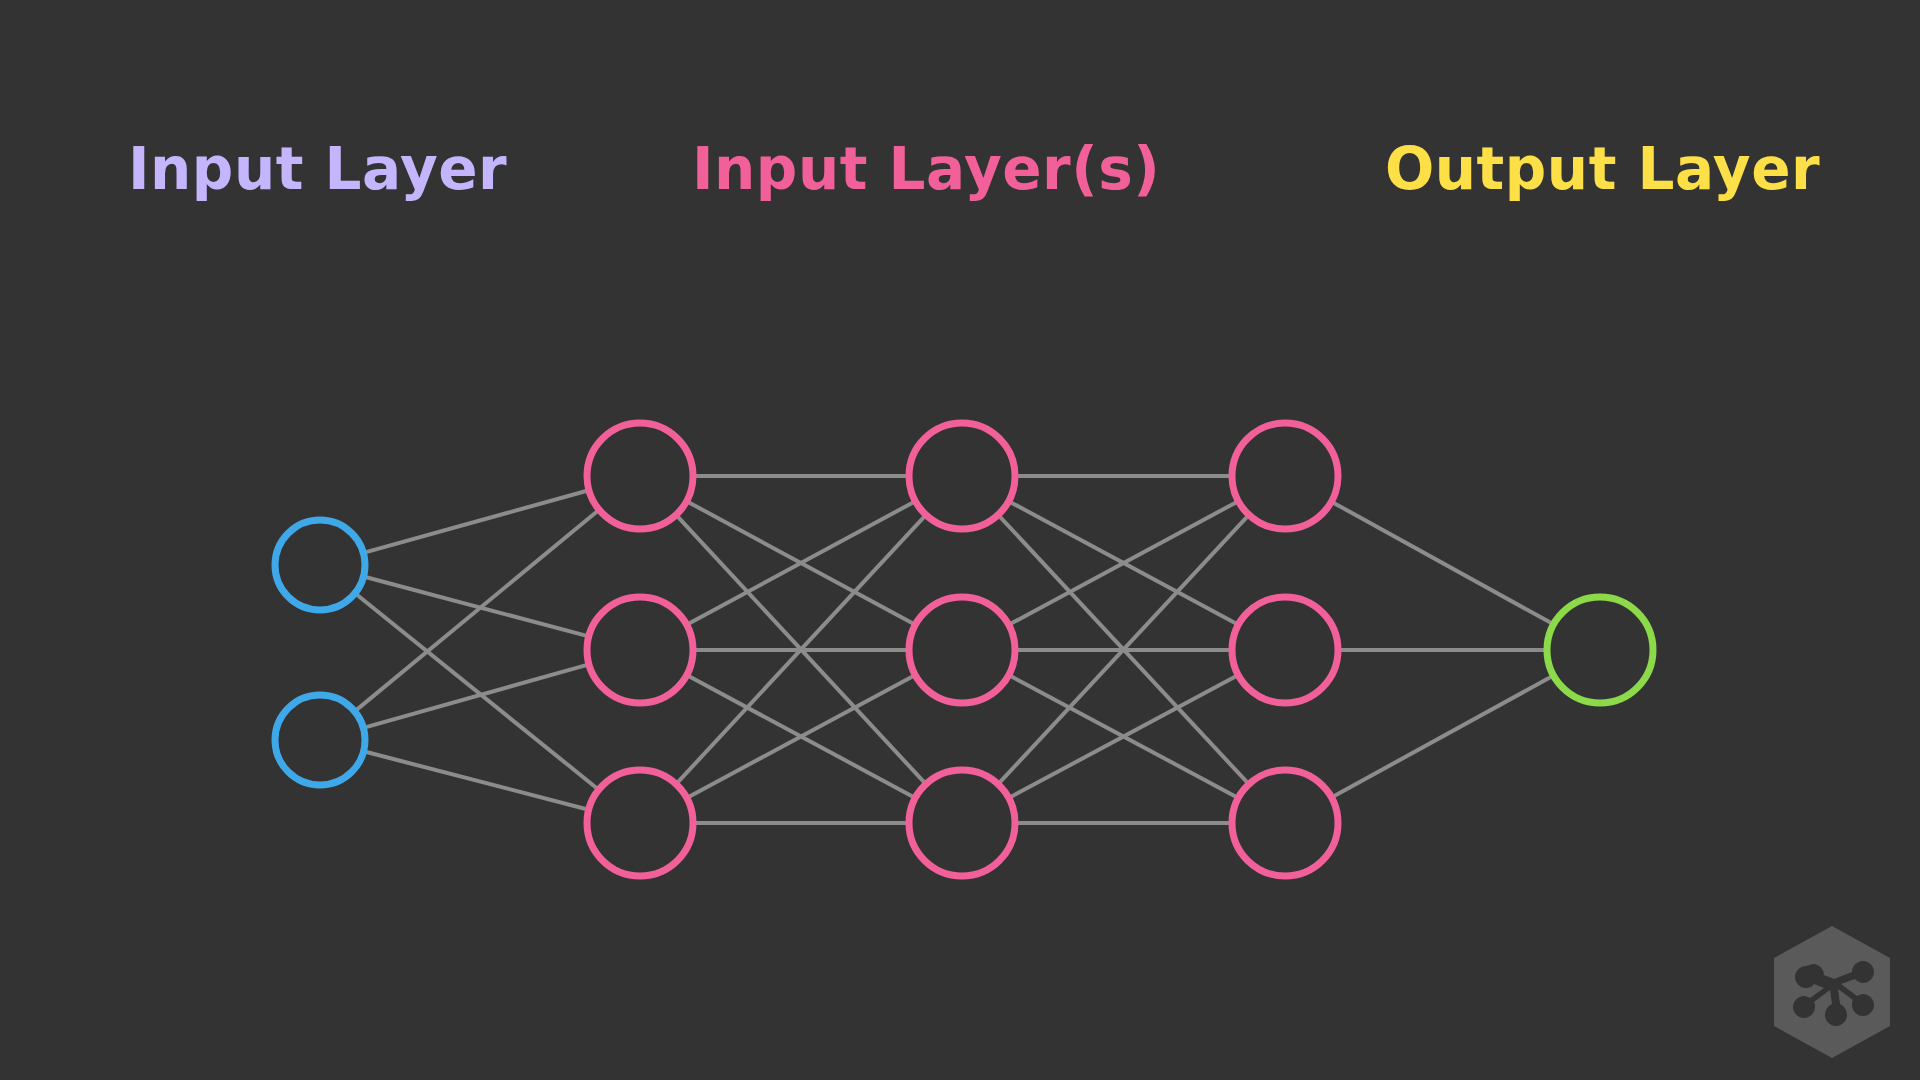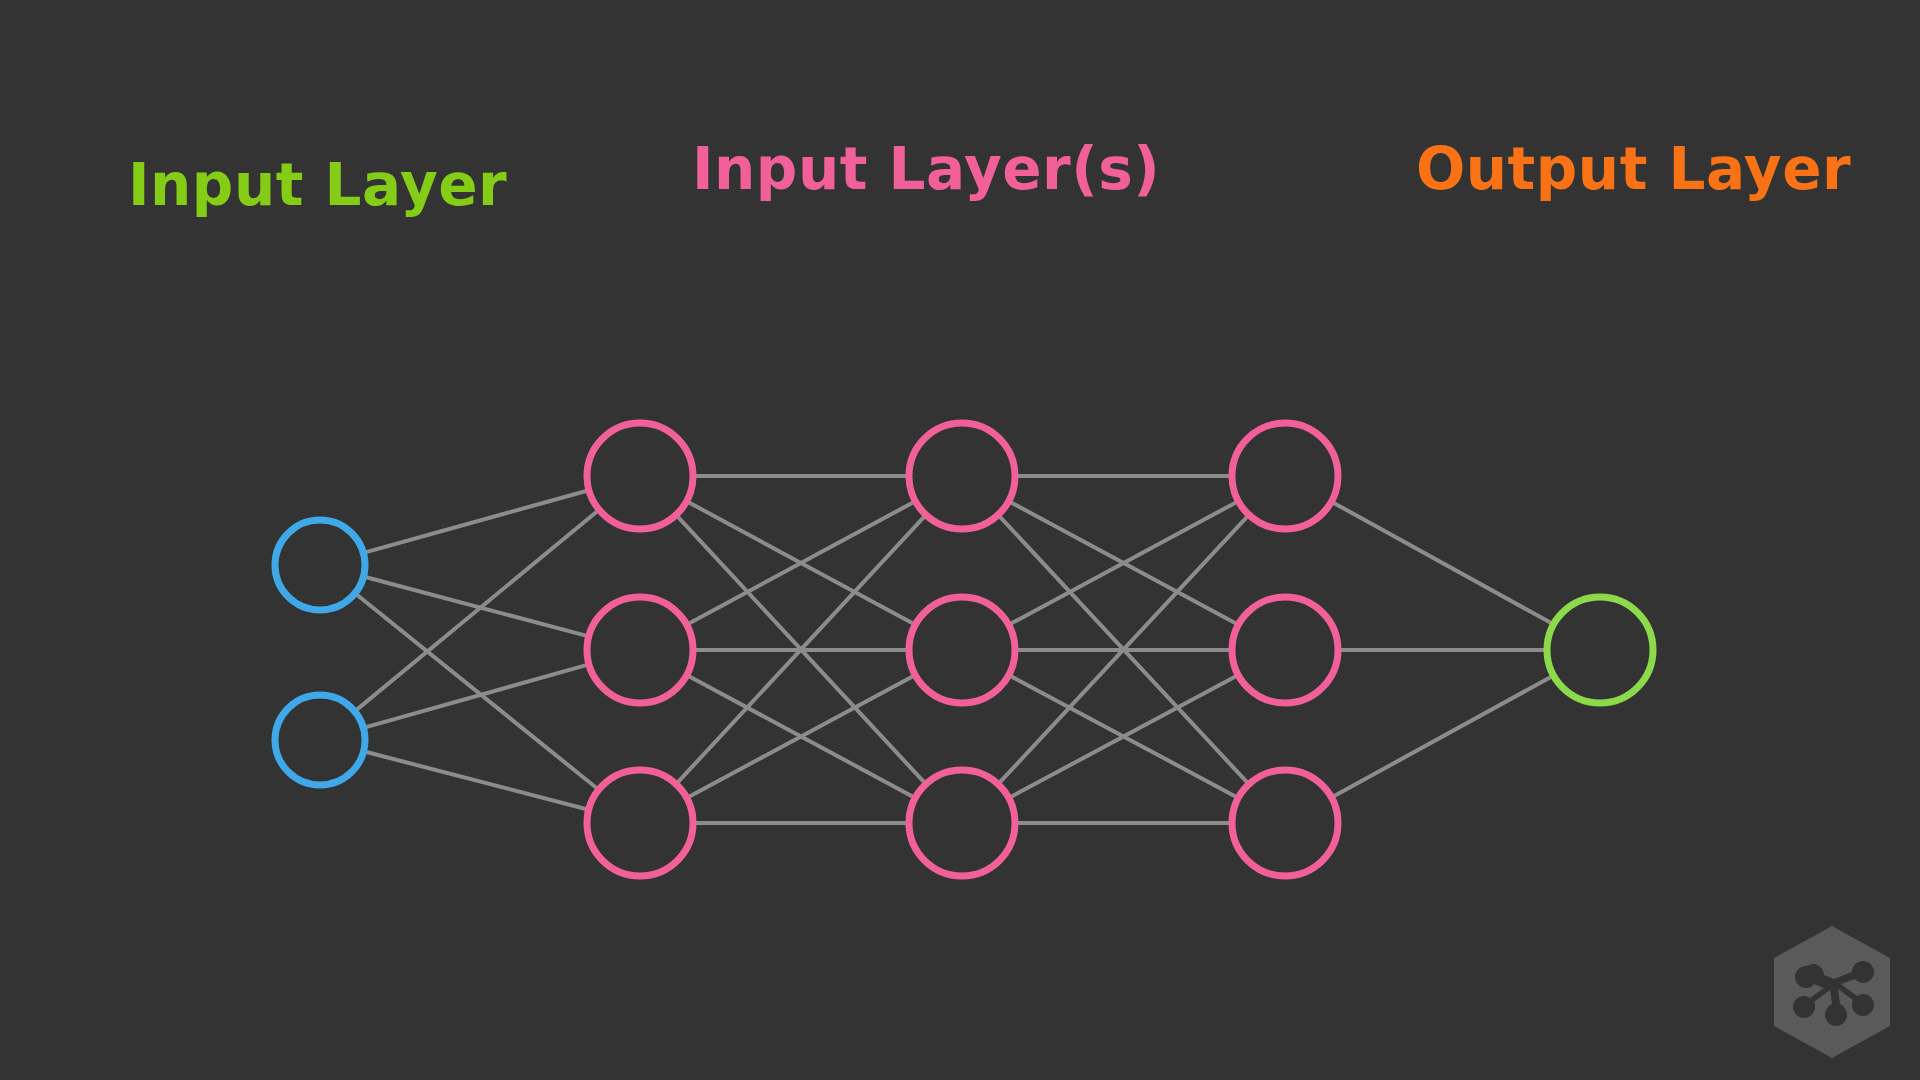--- a/index.html
+++ b/index.html
@@ -34,34 +34,33 @@
   .layer-label {
     position: absolute;
     font-size: 58px;
     font-weight: bold;
     letter-spacing: 0.5px;
     white-space: nowrap;
     line-height: 1;
   }
   #label-input {
     left: 128px;
-    top: 156px;
-    color: #84cc16;
+    top: 140px;
+    color: #c4b5fd;
     text-align: center;
   }
   #label-hidden {
     left: 692px;
     top: 140px;
     color: #F2609A;
   }
   #label-output {
     left: 1385px;
     top: 140px;
-    color: #f97316;
-    margin-left: 31px;
+    color: #fde047;
   }
   #net-svg {
     position: absolute;
     left: 0;
     top: 0;
     width: 1920px;
     height: 1080px;
     display: block;
   }
   #watermark {

